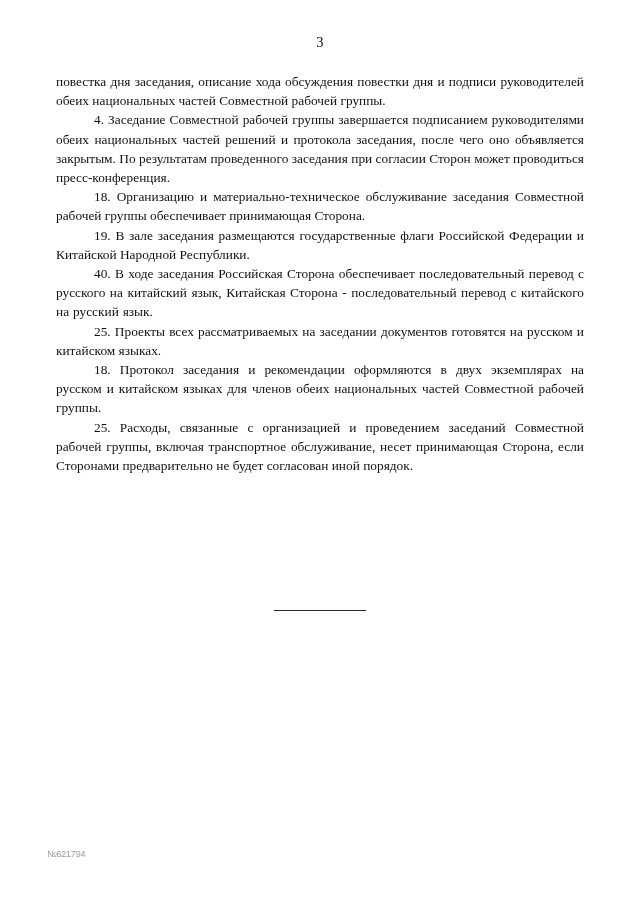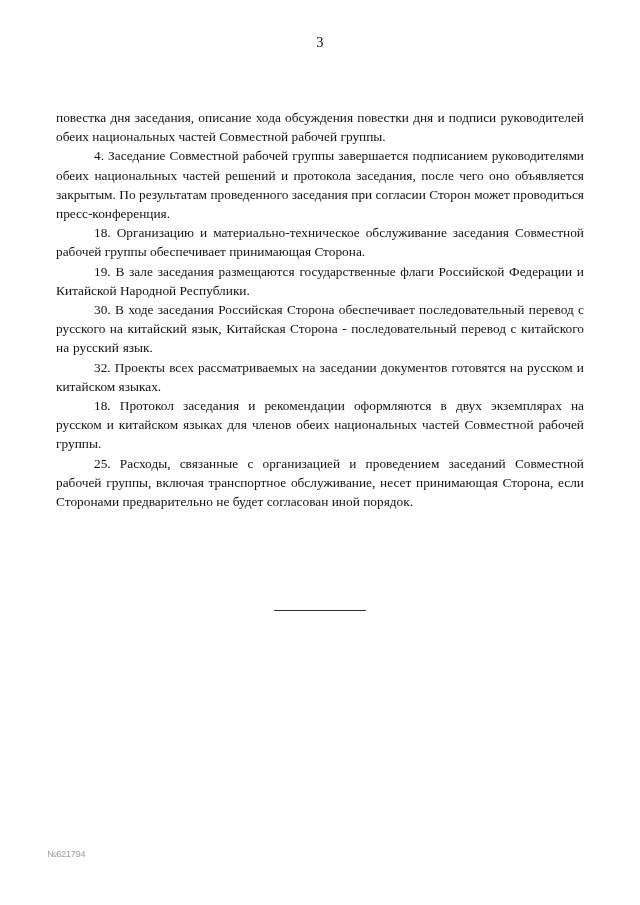--- a/index.html
+++ b/index.html
@@ -42,21 +42,20 @@
     text-justify: inter-word;
     color: #121212;
     -webkit-hyphens: none;
     hyphens: none;
   }
   p.indent {
     text-indent: 38px;
   }
   p.noindent {
     text-indent: 0;
-    margin-top: 36px;
   }
   
   p.loose {
     word-spacing: 0.6px;
   }
   .rule-wrap {
     position: absolute;
     top: 600px;
     left: 0;
     width: 640px;
@@ -93,23 +92,23 @@
   <div class="body-block">
 
     <p class="para noindent">повестка дня заседания, описание хода обсуждения повестки дня и подписи руководителей обеих национальных частей Совместной рабочей группы.</p>
 
     <p class="para indent">4. Заседание Совместной рабочей группы завершается подписанием руководителями обеих национальных частей решений и протокола заседания, после чего оно объявляется закрытым. По результатам проведенного заседания при согласии Сторон может проводиться пресс-конференция.</p>
 
     <p class="para indent">18. Организацию и материально-техническое обслуживание заседания Совместной рабочей группы обеспечивает принимающая Сторона.</p>
 
     <p class="para indent">19. В зале заседания размещаются государственные флаги Российской Федерации и Китайской Народной Республики.</p>
 
-    <p class="para indent loose">30. В ходе заседания Российская Сторона обеспечивает последовательный перевод с русского на китайский язык, Китайская Сторона - последовательный перевод с китайского на русский язык.</p>
+    <p class="para indent loose">40. В ходе заседания Российская Сторона обеспечивает последовательный перевод с русского на китайский язык, Китайская Сторона - последовательный перевод с китайского на русский язык.</p>
 
-    <p class="para indent">32. Проекты всех рассматриваемых на заседании документов готовятся на русском и китайском языках.</p>
+    <p class="para indent">25. Проекты всех рассматриваемых на заседании документов готовятся на русском и китайском языках.</p>
 
     <p class="para indent loose">18. Протокол заседания и рекомендации оформляются в двух экземплярах на русском и китайском языках для членов обеих национальных частей Совместной рабочей группы.</p>
 
     <p class="para indent">25. Расходы, связанные с организацией и проведением заседаний Совместной рабочей группы, включая транспортное обслуживание, несет принимающая Сторона, если Сторонами предварительно не будет согласован иной порядок.</p>
 
 
   </div>
 
   <div class="rule-wrap">
     <span class="rule"></span>

